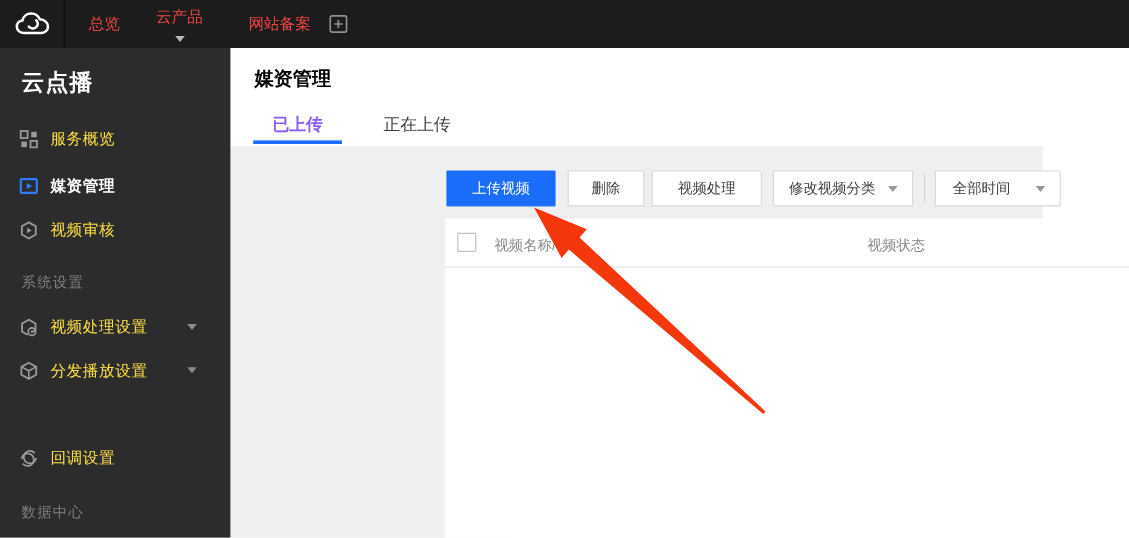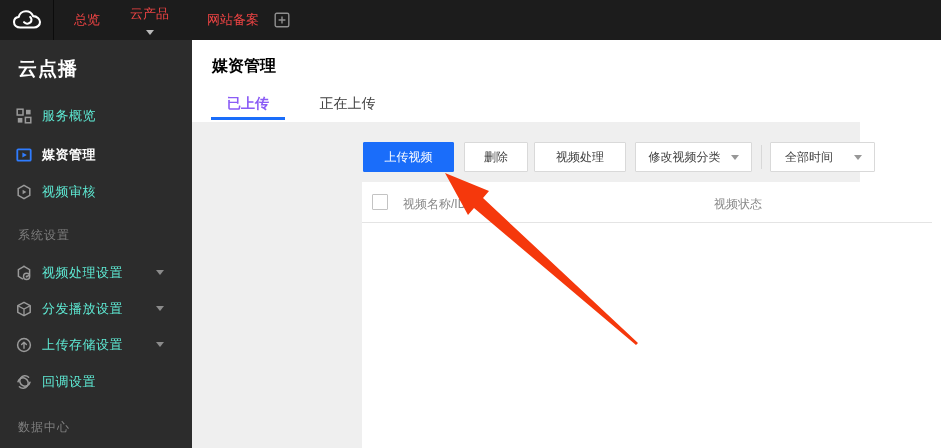--- a/index.html
+++ b/index.html
@@ -19,37 +19,37 @@
   .topnav{display:flex;align-items:center;color:#ef4444;font-size:13px;}
   .topnav-item{display:flex;align-items:center;gap:7px;cursor:pointer;white-space:nowrap;}
   .topnav-item.t1{margin-left:20px;}
   .topnav-item.t2{margin-left:30px;flex-direction:column;}
   .topnav-item.t3{margin-left:38px;}
   .top-plus{margin-left:15px;display:flex;align-items:center;cursor:pointer;}
   .caret{width:0;height:0;border-left:4px solid transparent;border-right:4px solid transparent;border-top:5px solid #b9b9b9;display:inline-block;}
   
   .sidebar{position:absolute;left:0;top:40px;width:192px;height:408px;background:var(--sidebar-bg);z-index:4;}
   .sidebar-title{position:absolute;left:18px;top:16px;color:#ffffff;font-size:19px;font-weight:bold;letter-spacing:1px;}
-  .side-item{position:absolute;left:16px;width:168px;height:20px;display:flex;align-items:center;gap:10px;color:#5eead4;font-size:13px;cursor:pointer;}
+  .side-item{position:absolute;left:16px;width:168px;height:20px;display:flex;align-items:center;gap:10px;color:#fde047;font-size:13px;cursor:pointer;}
   .side-item .lbl{letter-spacing:.5px;}
   .side-item.active{color:#ffffff;font-weight:bold;}
   .side-section{position:absolute;left:18px;height:16px;color:#7f7f7f;font-size:12px;letter-spacing:1px;}
   .side-caret{position:absolute;left:140px;top:7px;border-top-color:#8b8b8b;}
   .sicon{flex:0 0 16px;height:16px;}
   .sicon svg{display:block;}
   
   .content-header{position:absolute;left:192px;top:40px;width:749px;height:82px;background:#fff;z-index:1;}
   .page-title{position:absolute;left:20px;top:16px;font-size:16px;font-weight:bold;color:#000;}
   .tabs{position:absolute;left:19px;top:53px;display:flex;height:29px;}
   .tab{position:relative;width:74px;text-align:center;font-size:14px;color:#404040;cursor:pointer;padding-top:2px;}
   .tab.t2{width:auto;margin-left:33px;min-width:59px;}
   .tab.active{color:#8b5cf6;font-weight:bold;}
   .tab.active::after{content:"";position:absolute;left:0;right:0;bottom:2px;height:3px;background:var(--accent);}
   
-  .workspace{position:absolute;left:183px;top:122px;width:677px;height:326px;background:var(--panel-bg);z-index:1;padding-left:40px;}
+  .workspace{position:absolute;left:192px;top:122px;width:677px;height:326px;background:var(--panel-bg);z-index:1;padding-left:40px;}
   .btn{position:absolute;top:20px;height:30px;background:#fff;border:1px solid #d9d9d9;border-radius:1px;
        color:#3f3f3f;font-size:12px;display:flex;align-items:center;justify-content:center;cursor:pointer;gap:10px;padding:0;}
   .btn-primary{background:var(--accent);border-color:var(--accent);color:#fff;}
   .btn .caret{border-top-color:#979797;}
   .toolbar-divider{position:absolute;left:578px;top:23px;width:1px;height:24px;background:#d8d8d8;}
   .btn-select{justify-content:space-between;padding:0 12px 0 14px;}
   
   .table-card{position:absolute;left:179px;top:60px;width:570px;height:266px;background:#fff;}
   .table-header{position:relative;height:41px;border-bottom:1px solid #e4e4e4;}
   .checkbox{position:absolute;left:10px;top:12px;width:16px;height:16px;border:1px solid #c3c3c3;border-radius:1px;background:#fff;cursor:pointer;}
@@ -145,30 +145,20 @@
     <span class="sicon">
       <svg width="16" height="16" viewBox="0 0 16 16">
         <path d="M8 1.3 L14.2 4.7 V11.3 L8 14.7 L1.8 11.3 V4.7 Z" fill="none" stroke="#9a9a9a" stroke-width="1.5" stroke-linejoin="round"></path>
         <path d="M1.8 4.7 L8 8 L14.2 4.7 M8 8 V14.7" fill="none" stroke="#9a9a9a" stroke-width="1.3"></path>
       </svg>
     </span>
     <span class="lbl">分发播放设置</span>
     <span class="caret side-caret"></span>
   </div>
 
-  <div class="side-item" style="top:295px">
-    <span class="sicon">
-      <svg width="16" height="16" viewBox="0 0 16 16">
-        <circle cx="8" cy="8" r="6.4" fill="none" stroke="#9a9a9a" stroke-width="1.5"></circle>
-        <path d="M8 11.2 V5.4 M5.6 7.6 L8 5.2 L10.4 7.6" fill="none" stroke="#9a9a9a" stroke-width="1.4" stroke-linecap="round" stroke-linejoin="round"></path>
-      </svg>
-    </span>
-    <span class="lbl">上传存储设置</span>
-    <span class="caret side-caret"></span>
-  </div>
 
   <div class="side-item" style="top:332px">
     <span class="sicon">
       <svg width="16" height="16" viewBox="0 0 16 16">
         <path d="M12.6 3.2 A5.2 5.2 0 1 0 14 8.2" fill="none" stroke="#9a9a9a" stroke-width="1.5" stroke-linecap="round"></path>
         <path d="M3.4 12.8 A5.2 5.2 0 1 0 2 7.8" fill="none" stroke="#9a9a9a" stroke-width="1.5" stroke-linecap="round"></path>
       </svg>
     </span>
     <span class="lbl">回调设置</span>
   </div>

